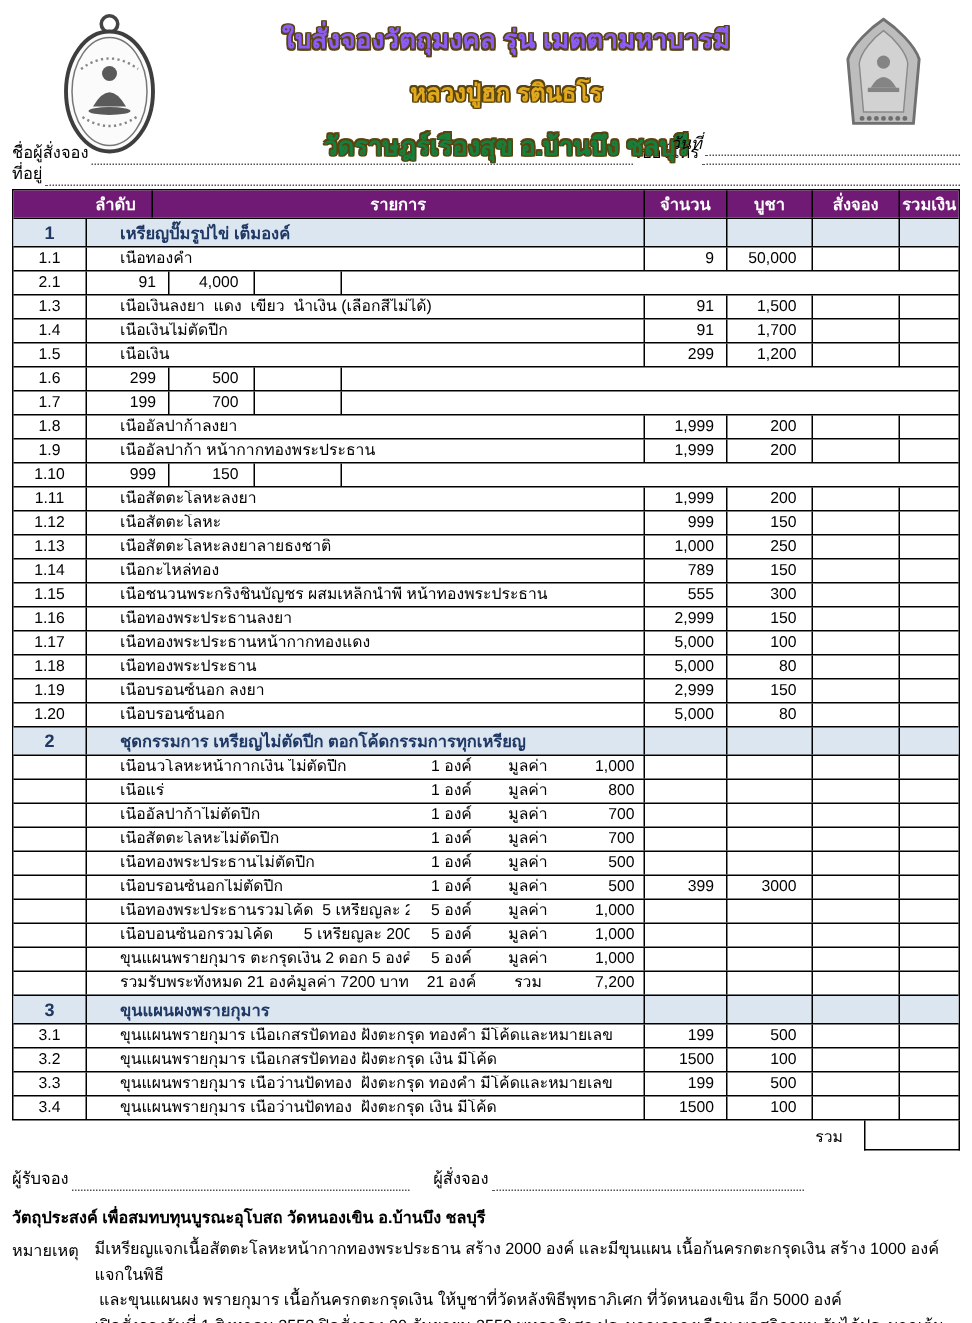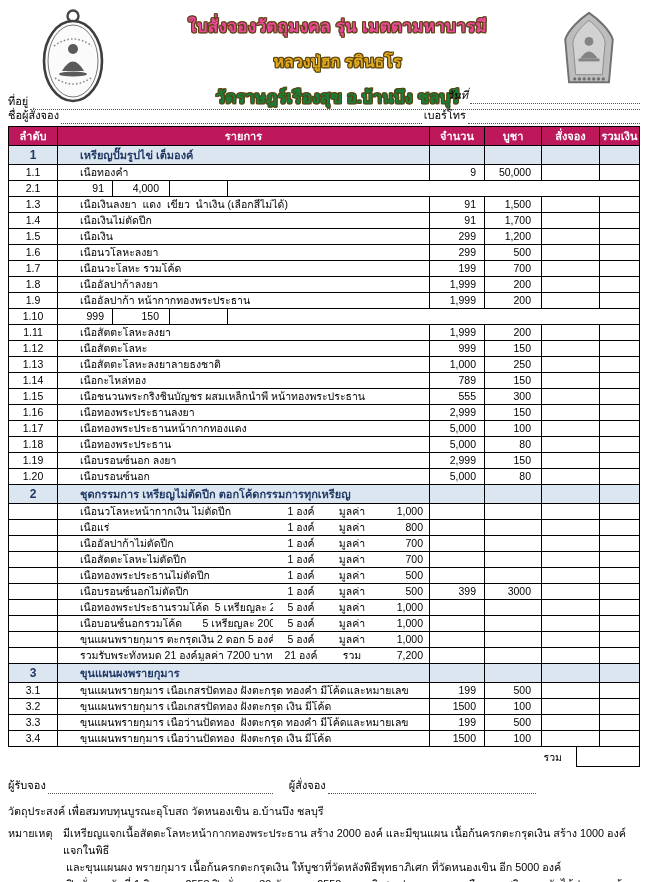--- a/index.html
+++ b/index.html
@@ -4,21 +4,21 @@
 <style>
   html,body{margin:0;padding:0;background:#ffffff;}
   .page{position:relative;width:648px;height:882px;background:#fff;overflow:hidden;
         font-family:"Liberation Sans",sans-serif;color:#000;font-size:11px;}
 
   
   .header{position:relative;display:flex;align-items:flex-start;height:96px;padding:0;}
   .logo-left{width:145px;display:flex;justify-content:center;padding-top:8px;}
   .titles{flex:1;text-align:center;padding-top:12px;}
   .amulet-right{width:118px;display:flex;justify-content:center;padding-top:10px;}
-  .title1{font-size:17px;font-weight:bold;letter-spacing:.3px;color:#ec4899;margin-bottom:10px;
+  .title1{font-size:17px;font-weight:bold;letter-spacing:.3px;color:#8b5cf6;margin-bottom:10px;
           text-shadow:-1px 0 #5a4410,1px 0 #5a4410,0 -1px #5a4410,0 1px #5a4410,
                       -1px -1px #5a4410,1px 1px #5a4410,-1px 1px #5a4410,1px -1px #5a4410;}
   .title2{font-size:16px;font-weight:bold;color:#e2a91c;margin-bottom:9px;
           text-shadow:-1px 0 #5a4410,1px 0 #5a4410,0 -1px #5a4410,0 1px #5a4410,
                       -1px -1px #5a4410,1px 1px #5a4410,-1px 1px #5a4410,1px -1px #5a4410;}
   .title3{font-size:17px;font-weight:bold;color:#15803d;
           text-shadow:-1px 0 #5a4410,1px 0 #5a4410,0 -1px #5a4410,0 1px #5a4410,
                       -1px -1px #5a4410,1px 1px #5a4410,-1px 1px #5a4410,1px -1px #5a4410;}
   .date-row{position:absolute;top:86px;left:447px;right:8px;display:flex;align-items:flex-end;}
   .date-row .lbl{margin-right:2px;font-style:italic;}
@@ -32,39 +32,39 @@
   .trow{display:flex;box-sizing:border-box;align-items:stretch;}
   .trow + .trow{border-top:1px solid #000;}
   .c{box-sizing:border-box;border-left:1px solid #000;display:flex;align-items:center;overflow:hidden;}
   .c:first-child{border-left:none;}
   .c-no{width:48px;justify-content:center;}
   .c-desc{flex:1;padding-left:22px;}
   .c-qty{width:55px;justify-content:flex-end;padding-right:8px;}
   .c-price{width:57px;justify-content:flex-end;padding-right:10px;}
   .c-order{width:58px;}
   .c-total{width:40px;}
-  .hrow{height:18px;background:#be185d;font-weight:bold;color:#fff;}
+  .hrow{height:18px;background:#701a75;font-weight:bold;color:#fff;padding-left:44px;}
   .hrow .c{justify-content:center;padding:0;}
   .sec-row{height:19px;background:#dce6f1;font-weight:bold;color:#1f3864;border-top-width:1.5px !important;}
   .sec-row .c-no{font-size:12px;}
   .drow{height:16px;font-size:10.5px;line-height:1;}
   .d-text{flex:1;white-space:pre;overflow:hidden;}
   .d-unit{width:56px;text-align:center;white-space:nowrap;}
   .d-vlabel{width:46px;text-align:center;white-space:nowrap;}
   .d-amount{width:48px;text-align:right;padding-right:6px;white-space:nowrap;}
 
   
   .sum-row{display:flex;margin:0 8px;height:20px;align-items:center;justify-content:flex-end;}
   .sum-label{text-align:right;padding-right:14px;font-size:10.5px;}
   .sum-box{width:64px;height:20px;box-sizing:border-box;border:1px solid #000;border-top:none;}
 
   
   .sig-row{display:flex;align-items:flex-end;margin:12px 8px 0;height:15px;}
   .sig-row .lbl{white-space:nowrap;margin-right:2px;}
-  .purpose{margin:9px 8px 0;font-size:10.8px;}
+  .purpose{margin:9px 8px 0;font-size:10.8px;font-weight:bold;}
   .notes{display:flex;margin:5px 8px 0;font-size:10.8px;}
   .note-label{width:55px;}
   .note-body{flex:1;}
   .note-body div{line-height:17px;}
   .nl2{padding-left:3px;}
 </style>
 </head>
 <body>
 
 <div class="page">
@@ -103,29 +103,29 @@
         <circle cx="50" cy="72.5" r="1.7" fill="#6e6e6e"></circle>
       </svg>
     </div>
     <div class="date-row">
       <span class="lbl">วันที่</span>
       <span class="dotline"></span>
     </div>
   </div>
 
   <div class="form-line">
-    <span class="lbl">ที่อยู่</span>
-    <span class="dotline"></span>
-  </div>
-
-  <div class="form-line">
     <span class="lbl">ชื่อผู้สั่งจอง</span>
     <span class="dotline"></span>
     <span class="lbl" style="margin-left:2px;">เบอร์โทร</span>
     <span class="dots-fixed" style="width:172px;"></span>
+  </div>
+
+  <div class="form-line">
+    <span class="lbl">ที่อยู่</span>
+    <span class="dotline"></span>
   </div>
 
   <div class="tbl">
     <div class="trow hrow">
         <div class="c c-no">ลำดับ</div>
         <div class="c c-desc">รายการ</div>
         <div class="c c-qty">จำนวน</div>
         <div class="c c-price">บูชา</div>
         <div class="c c-order">สั่งจอง</div>
         <div class="c c-total">รวมเงิน</div>
@@ -181,33 +181,27 @@
         <div class="c c-desc">
           <span class="d-text">เนื้อเงิน</span>
         </div>
         <div class="c c-qty">299</div>
         <div class="c c-price">1,200</div>
         <div class="c c-order"></div>
         <div class="c c-total"></div>
       </div>
       <div class="trow drow">
         <div class="c c-no">1.6</div>
-        <div class="c c-desc">
-          <span class="d-text">เนื้อนวโลหะลงยา</span>
-        </div>
         <div class="c c-qty">299</div>
         <div class="c c-price">500</div>
         <div class="c c-order"></div>
         <div class="c c-total"></div>
       </div>
       <div class="trow drow">
         <div class="c c-no">1.7</div>
-        <div class="c c-desc">
-          <span class="d-text">เนื้อนวะโลหะ รวมโค้ด</span>
-        </div>
         <div class="c c-qty">199</div>
         <div class="c c-price">700</div>
         <div class="c c-order"></div>
         <div class="c c-total"></div>
       </div>
       <div class="trow drow">
         <div class="c c-no">1.8</div>
         <div class="c c-desc">
           <span class="d-text">เนื้ออัลปาก้าลงยา</span>
         </div>

